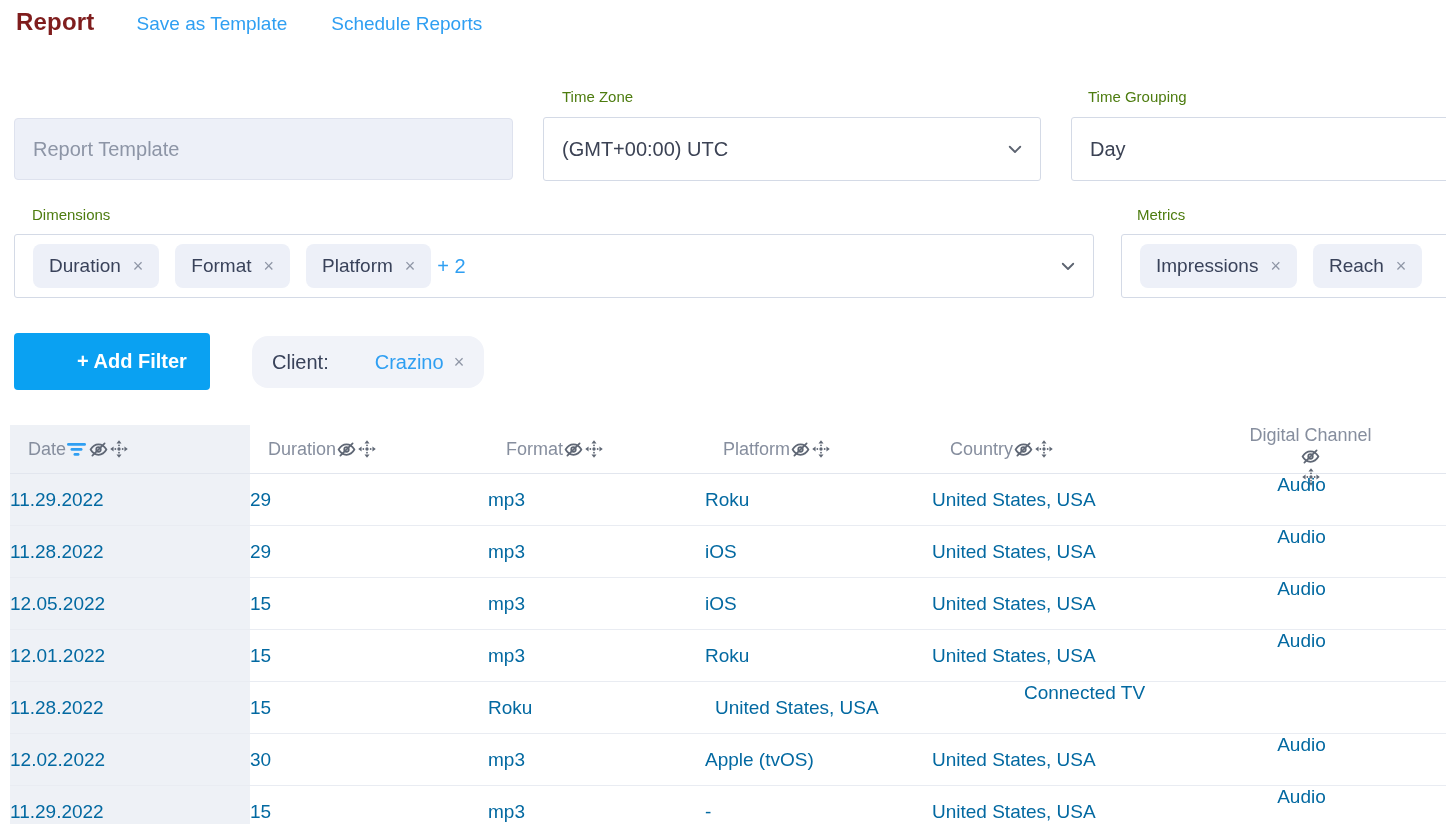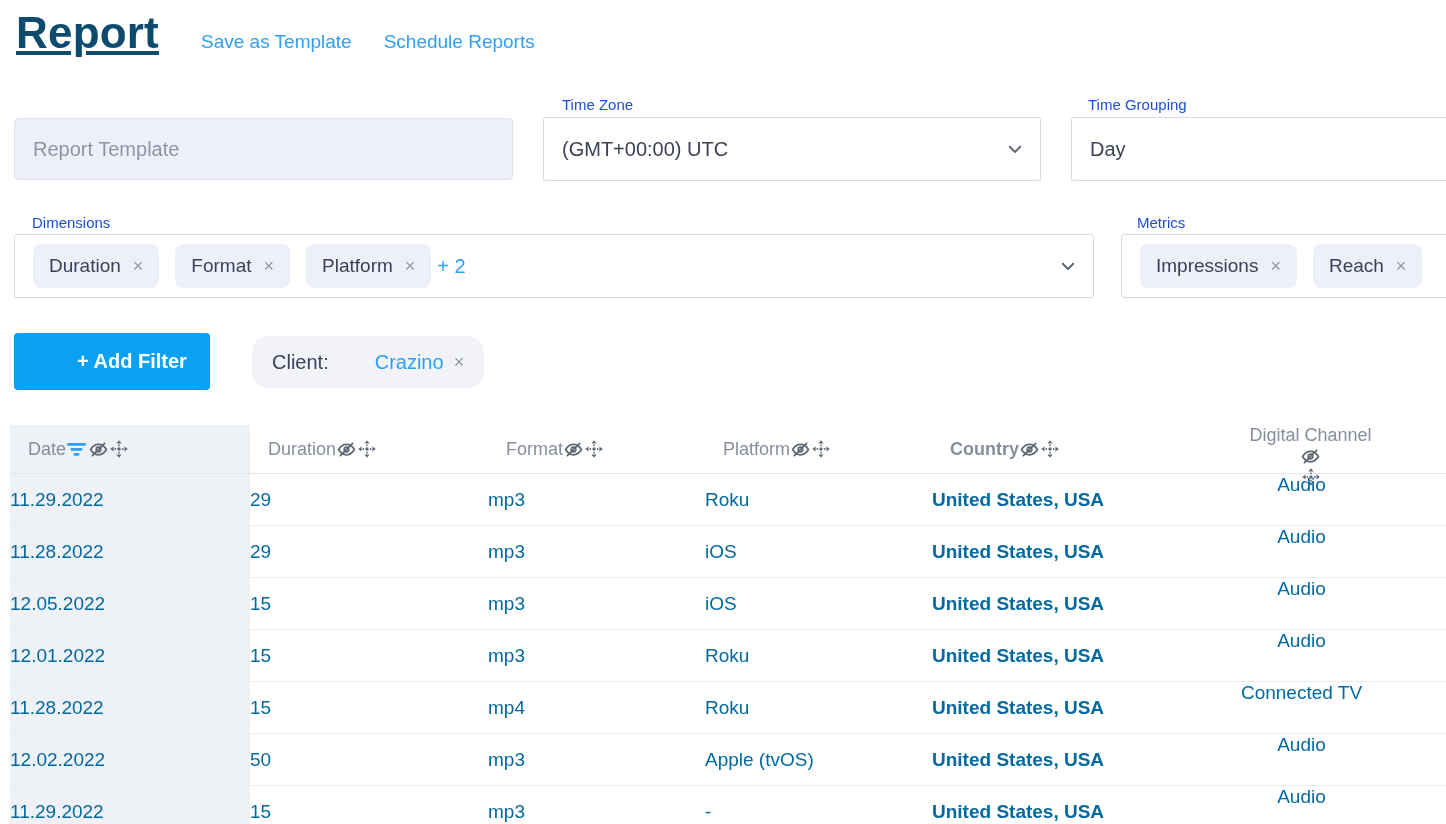--- a/index.html
+++ b/index.html
@@ -5,26 +5,26 @@
   * { margin:0; padding:0; box-sizing:border-box; }
   html,body { width:1446px; height:824px; }
   body {
     position:relative; overflow:hidden; background:#ffffff;
     font-family:"Liberation Sans", sans-serif; color:#3a4153;
     --accent:#2f9ff2; --btn:#0aa1f2;
   }
 
   
   .topbar { position:absolute; left:16px; top:8px; display:flex; align-items:baseline; }
-  .title { font-size:44px; font-weight:800; color:#0c4a6e; letter-spacing:.2px;text-decoration:underline; }
-  .toplinks { display:flex; gap:32px; margin-left:42px;text-align:center; }
+  .title { font-size:24px; font-weight:800; color:#7f1d1d; letter-spacing:.2px; }
+  .toplinks { display:flex; gap:44px; margin-left:42px;text-align:center; }
   .toplinks a { font-size:19px; color:var(--accent); text-decoration:none; cursor:pointer; }
 
   
-  .field-label { position:absolute; font-size:15px; color:#1d4ed8;margin-top:8px; }
+  .field-label { position:absolute; font-size:15px; color:#4d7c0f; }
   .box {
     position:absolute; height:64px; background:#fff;
     border:1px solid #d4dae6; border-radius:3px;
     display:flex; align-items:center; padding:0 18px;
     font-size:20px; color:#3b4254;
   }
   .input-plain {
     position:absolute; height:62px; width:499px;
     background:#edf0f8; border:1px solid #dee2ee; border-radius:4px;
     padding:0 18px; font-size:20px; color:#3b4254;
@@ -66,21 +66,21 @@
   }
   .tr { display:flex; height:52px; border-bottom:1px solid #e9ecf2; }
   .td {
     display:flex; align-items:center; 
     font-size:19px; color:#0369a1; white-space:nowrap;
   }
   .c0 { width:240px; background:#eef1f6; }
   .c1 { width:238px; }
   .c2 { width:217px; }
   .c3 { width:227px; }
-  .c4 { width:225px;font-weight:bold; }
+  .c4 { width:225px; }
   .c5 { width:289px;flex-direction:column; }
   .icon { display:flex; cursor:pointer; }
 </style>
 </head>
 <body style="--accent: #2f9ff2; --btn: #0aa1f2;">
 
 <div class="topbar">
   <div class="title">Report</div>
   <div class="toplinks">
       <a>Save as Template</a>
@@ -327,28 +327,27 @@
         <div class="td c0">12.01.2022</div>
         <div class="td c1">15</div>
         <div class="td c2">mp3</div>
         <div class="td c3">Roku</div>
         <div class="td c4">United States, USA</div>
         <div class="td c5">Audio</div>
       </div>
       <div class="tr">
         <div class="td c0">11.28.2022</div>
         <div class="td c1">15</div>
-        <div class="td c2">mp4</div>
         <div class="td c3">Roku</div>
         <div class="td c4">United States, USA</div>
         <div class="td c5">Connected TV</div>
       </div>
       <div class="tr">
         <div class="td c0">12.02.2022</div>
-        <div class="td c1">50</div>
+        <div class="td c1">30</div>
         <div class="td c2">mp3</div>
         <div class="td c3">Apple (tvOS)</div>
         <div class="td c4">United States, USA</div>
         <div class="td c5">Audio</div>
       </div>
       <div class="tr">
         <div class="td c0">11.29.2022</div>
         <div class="td c1">15</div>
         <div class="td c2">mp3</div>
         <div class="td c3">-</div>

